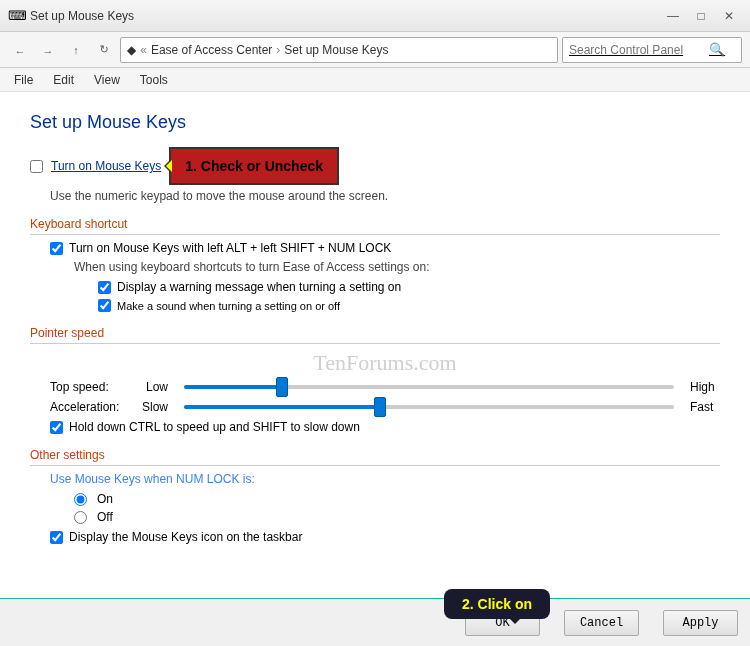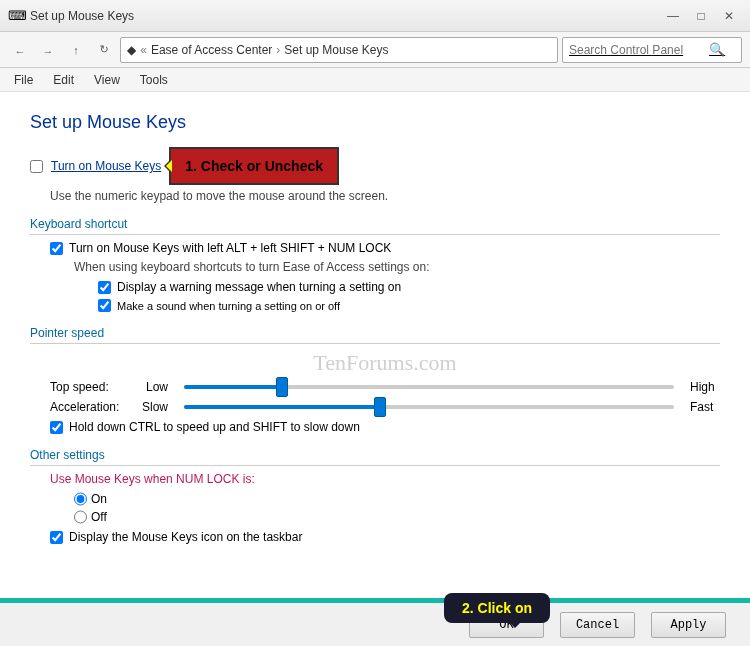--- a/index.html
+++ b/index.html
@@ -98,21 +98,21 @@
       content: '';
       position: absolute;
       left: -11px; top: 50%; transform: translateY(-50%);
       border: 6px solid transparent;
       border-right-color: #ffff00;
     }
 
     .desc-text { color: #444; margin-bottom: 14px; margin-left: 20px; font-size: 12px; }
 
     .section-label {
-      font-size: 12px; color: #0369a1; margin-bottom: 6px;
+      font-size: 12px; color: #c2410c; margin-bottom: 6px;
       border-bottom: 1px solid #ccc; padding-bottom: 3px;
     }
 
     .section-content { margin-left: 20px; margin-bottom: 14px; }
 
     .checkbox-row { display: flex; align-items: center; gap: 6px; margin-bottom: 5px; font-size: 12px; }
     .checkbox-row input[type=checkbox] { margin: 0; }
 
     .indent { margin-left: 24px; }
 
@@ -127,33 +127,33 @@
     .slider-container { flex: 1; position: relative; }
     .slider-track {
       width: 100%; height: 4px; background: #ccc; border-radius: 2px; position: relative;
     }
     .slider-fill { height: 100%; background: #0078d7; border-radius: 2px; }
     .slider-thumb {
       width: 12px; height: 20px; background: #0078d7; border-radius: 2px;
       position: absolute; top: -8px; cursor: pointer; border: 1px solid #005a9e;
     }
 
-    .radio-row { display: flex; gap: 4px; margin-bottom: 4px; font-size: 12px; }
+    .radio-row { display: flex; align-items: center; gap: 10px; margin-bottom: 4px; font-size: 12px; }
     .radio-row input[type=radio] { margin: 0; }
 
     
     .bottom-bar {
       background: #f0f0f0;
-      border-top: 5px solid #14b8a6;
+      border-top: 1px solid #14b8a6;
       display: flex;
       align-items: center;
       justify-content: flex-end;
-      padding: 8px 24px;
+      padding: 8px 12px;
       height: 48px;
-      gap: 16px;
+      gap: 24px;
       position: relative;
     }
 
     .callout-click {
       background: #1a1a2e; border-radius: 8px;
       padding: 7px 18px; font-weight: bold; font-size: 14px; color: #ffff00;
       position: absolute; right: 200px; top: -10px;
     }
     .callout-click::after {
       content: '';
@@ -271,21 +271,21 @@
       <div class="checkbox-row">
         <input type="checkbox" checked="" id="ctrl" style="">
         <label for="ctrl" style="font-size:12px;">Hold down CTRL to speed up and SHIFT to slow down</label>
       </div>
     </div>
 
   </div>
 
   <div class="section-label">Other settings</div>
   <div class="section-content">
-    <div style="font-size:12px; color:#be185d; margin-bottom:6px;">Use Mouse Keys when NUM LOCK is:</div>
+    <div style="font-size:12px; color:#3b82f6; margin-bottom:6px;">Use Mouse Keys when NUM LOCK is:</div>
     <div class="radio-row indent">
       <input type="radio" name="numlock" checked="" id="radOn" style="">
       <label for="radOn" style="font-size:12px;">On</label>
     </div>
     <div class="radio-row indent">
       <input type="radio" name="numlock" id="radOff" style="">
       <label for="radOff" style="font-size:12px;">Off</label>
     </div>
     <div class="checkbox-row" style="margin-top:6px;">
       <input type="checkbox" checked="" id="taskbar" style="">

